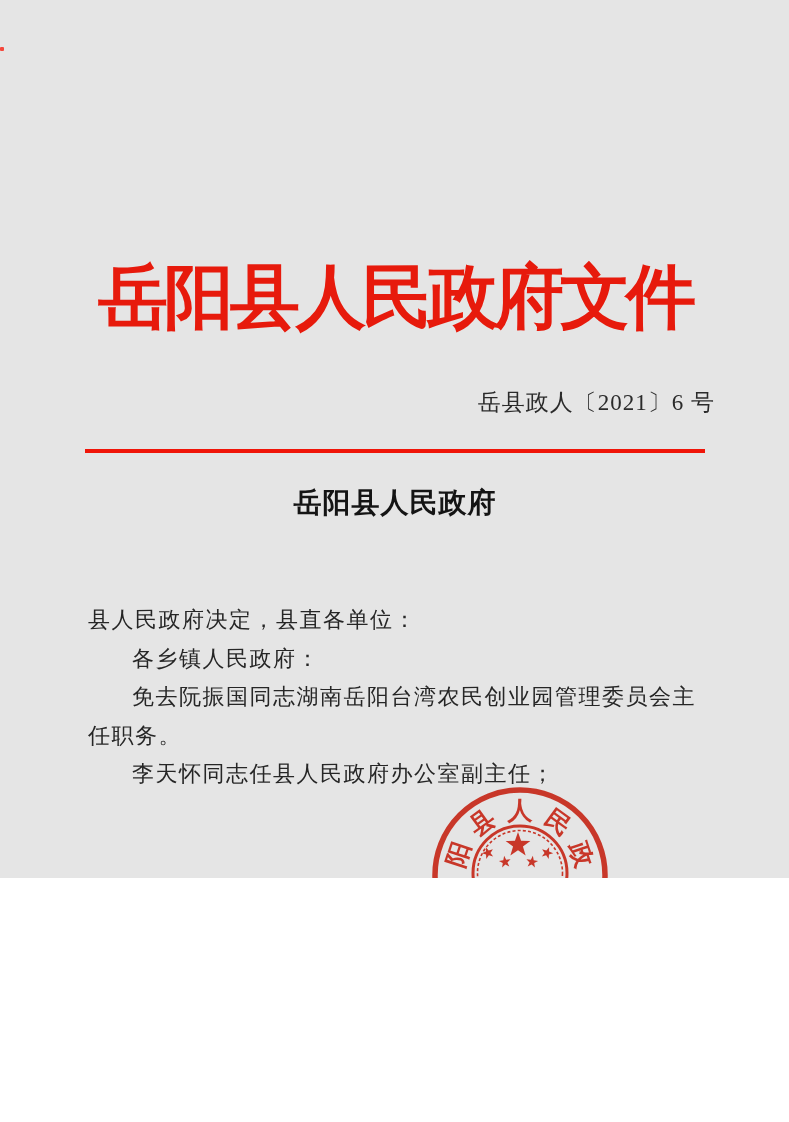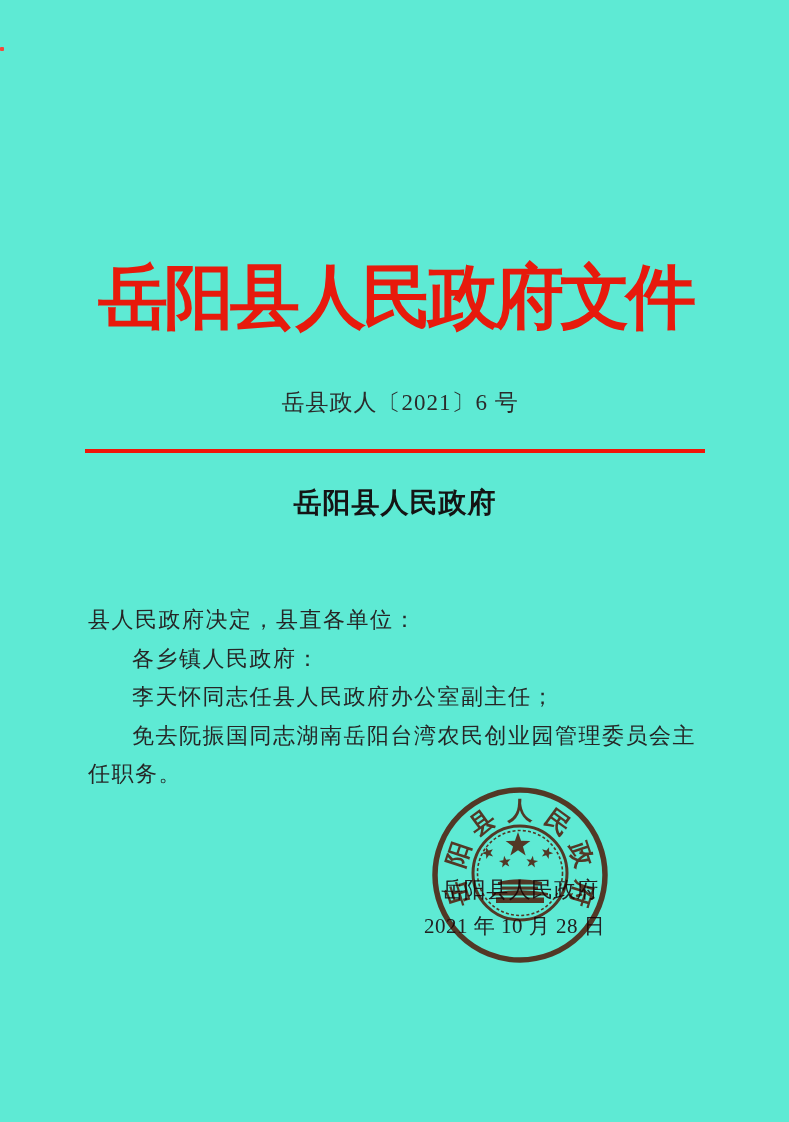--- a/index.html
+++ b/index.html
@@ -1,37 +1,37 @@
 <!DOCTYPE html>
 <html><head>
 <meta charset="utf-8">
 <style>
   html,body{margin:0;padding:0;background:#ffffff;}
   .page{
     position:relative;
-    width:789px;height:1122px;
-    background:#5eead4;
+    width:789px;height:878px;
+    background:#e5e5e5;
     overflow:hidden;
     font-family:"Liberation Serif","DejaVu Serif",serif;
   }
   .scan-speck{
     position:absolute;left:0;top:47px;width:4px;height:4px;
     background:#f4483c;border-radius:1px;
   }
   .red-header{
     position:absolute;left:85px;top:256px;width:620px;
     text-align:center;
     font-size:70px;line-height:84px;font-weight:bold;
     letter-spacing:-4px;
     color:#e71a0c;
     white-space:nowrap;
   }
   .doc-number{
     position:absolute;left:85px;top:389px;width:630px;
-    text-align:center;
+    text-align:right;
     font-size:23px;line-height:28px;
     letter-spacing:1px;
     color:#2b2b2b;
   }
   .red-rule{
     position:absolute;left:85px;top:449px;width:620px;height:4px;
     background:#f01509;
   }
   .doc-title{
     position:absolute;left:60px;top:484px;width:670px;
@@ -91,22 +91,22 @@
 
   <div class="red-rule"></div>
 
   <div class="doc-title">
     <div>岳阳县人民政府</div>
   </div>
 
   <div class="body-block">
     <p>县人民政府决定，县直各单位：</p>
     <p class="indent">各乡镇人民政府：</p>
+    <p class="indent">免去阮振国同志湖南岳阳台湾农民创业园管理委员会主任职务。</p>
     <p class="indent">李天怀同志任县人民政府办公室副主任；</p>
-    <p class="indent">免去阮振国同志湖南岳阳台湾农民创业园管理委员会主任职务。</p>
   </div>
 
   <div class="signature">岳阳县人民政府</div>
 
   <div class="sign-date">2021 年 10 月 28 日</div>
 
   <svg class="seal" viewBox="0 0 180 180" xmlns="http://www.w3.org/2000/svg">
     <defs>
       <path id="star" d="M0,-10 L2.35,-3.24 L9.51,-3.09 L3.8,1.24 L5.88,8.09 L0,4 L-5.88,8.09 L-3.8,1.24 L-9.51,-3.09 L-2.35,-3.24 Z"></path>
     </defs>

